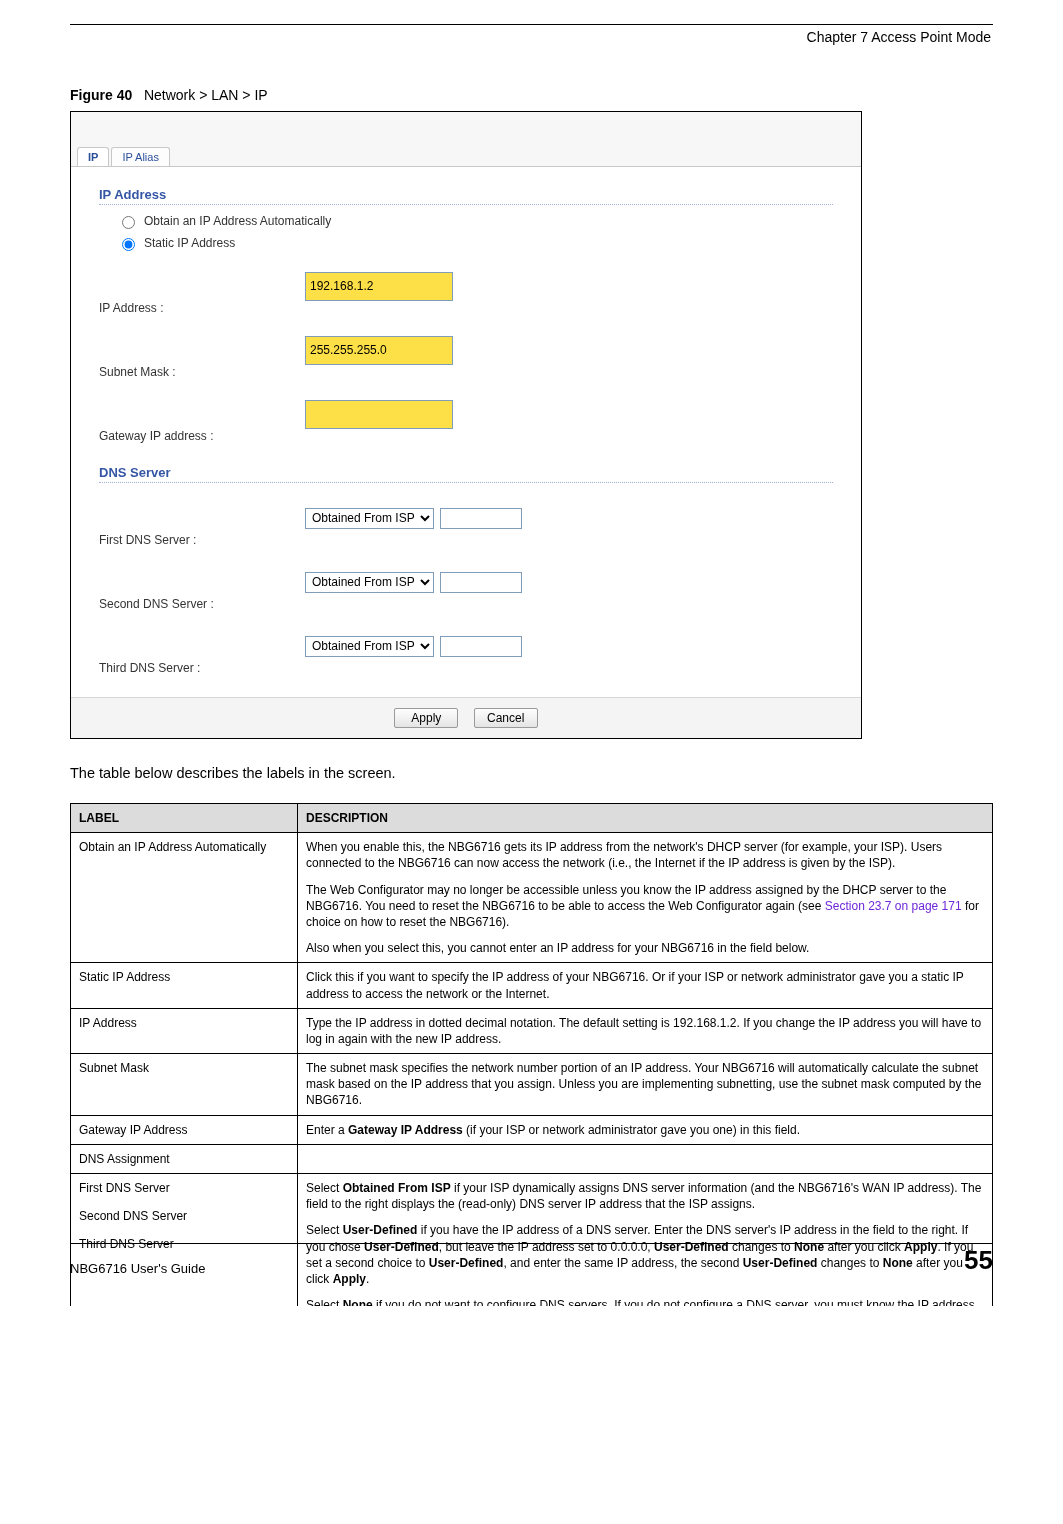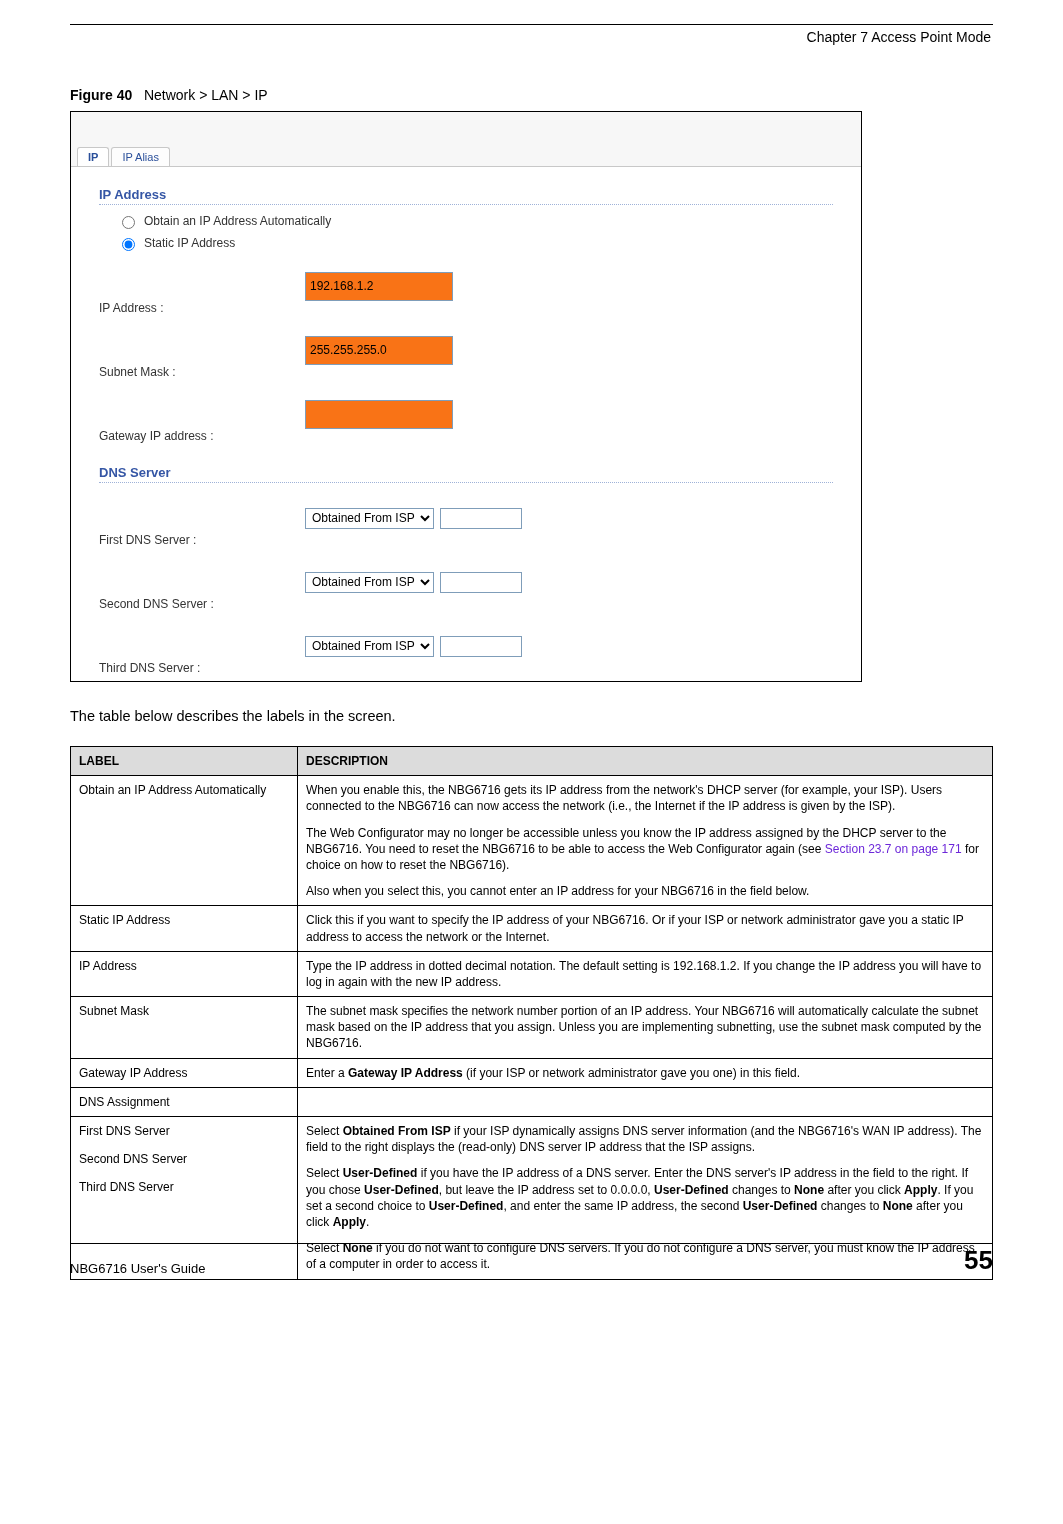--- a/index.html
+++ b/index.html
@@ -77,21 +77,21 @@
     margin: 6px 0;
   }
   .row .lbl { width: 206px; font-size: 12px; color:#333;margin-top:44px; }
   .radio-row { margin-left: 18px; display:flex; align-items:center; gap:6px; font-size:12px; color:#333; }
   .text-input {
     width: 138px; height: 19px;
     border: 1px solid #7f9db9;
     padding: 4px 4px;
     font-size: 12px;
     font-family: Tahoma, Arial, sans-serif;
-    background:#f97316;
+    background:#fde047;
   }
   .sel {
     height: 21px;
     border: 1px solid #7f9db9;
     font-size: 12px;
     font-family: Tahoma, Arial, sans-serif;
     background:#fff;
     padding: 0 2px;
   }
   .dns-extra {
@@ -220,20 +220,24 @@
         <span class="lbl">Second DNS Server :</span>
         <select class="sel"><option>Obtained From ISP</option></select>
         <span class="dns-extra"></span>
       </div>
       <div class="row">
         <span class="lbl">Third DNS Server :</span>
         <select class="sel"><option>Obtained From ISP</option></select>
         <span class="dns-extra"></span>
       </div>
     </div>
+    <div class="button-bar">
+      <button class="win-btn">Apply</button>
+      <button class="win-btn">Cancel</button>
+    </div>
   </div>
 
   <div class="intro">The table below describes the labels in the screen.</div>
 
 
   <table class="desc">
     <tbody>
         <tr>
       <th class="col-label">LABEL</th>
       <th>DESCRIPTION</th>

